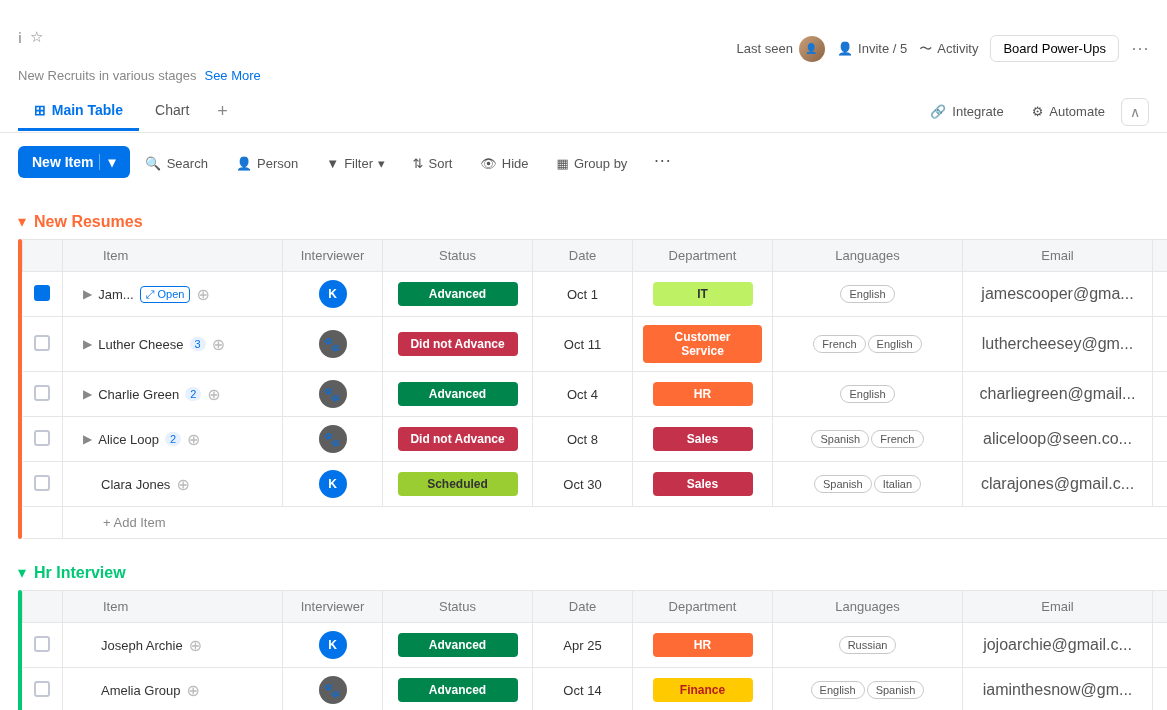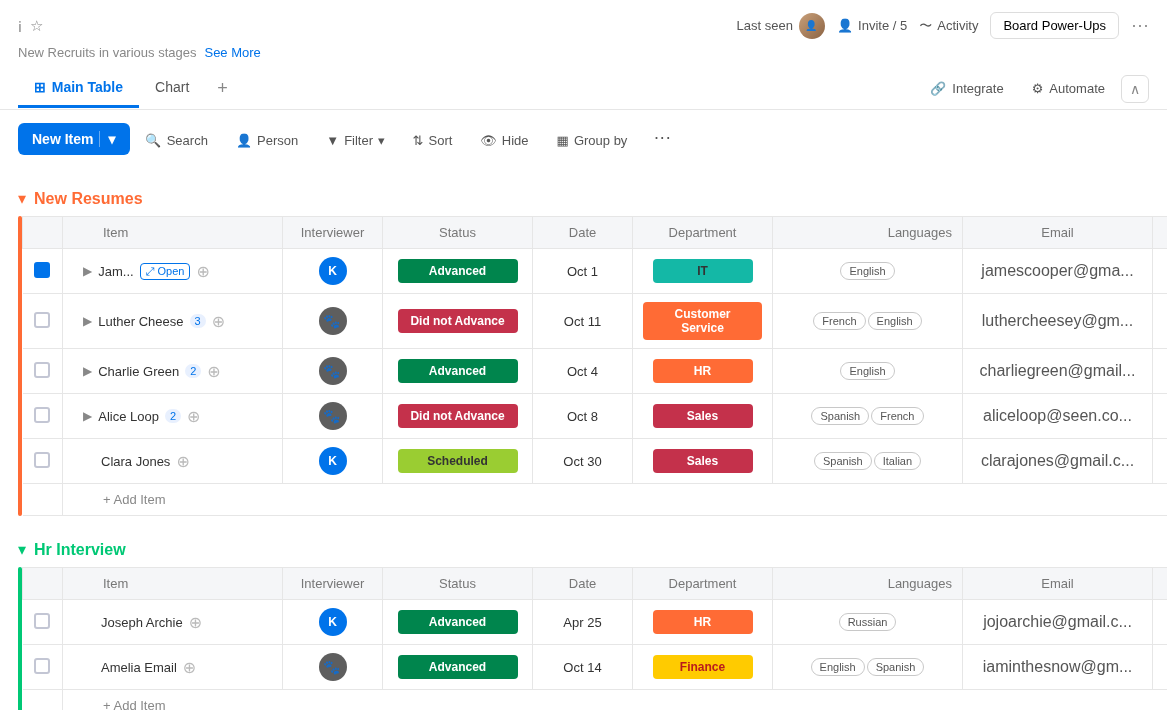--- a/index.html
+++ b/index.html
@@ -2,21 +2,21 @@
 <html><head>
   <meta charset="utf-8">
   <style>
     * { box-sizing: border-box; margin: 0; padding: 0; }
     body { font-family: -apple-system, BlinkMacSystemFont, 'Segoe UI', sans-serif; font-size: 14px; color: #333; background: #fff; overflow-x: hidden; }
 
     
     .top-header { display: flex; align-items: center; padding: 12px 18px 4px; gap: 12px; }
     .app-title { font-size: 26px; font-weight: 700; color: #1a1a1a; }
     .header-icons { display: flex; gap: 8px; align-items: center; color: #888; cursor: pointer; }
-    .header-right { margin-left: auto; display: flex; align-items: center; gap: 12px; }
+    .header-right { margin-left: auto; display: flex; align-items: center; gap: 12px; margin-top: 23px; }
     .last-seen { display: flex; align-items: center; gap: 6px; font-size: 13px; color: #555; }
     .avatar { width: 26px; height: 26px; border-radius: 50%; background: #c7a07a; display: flex; align-items: center; justify-content: center; font-size: 11px; color: #fff; overflow: hidden; }
     .invite-btn { display: flex; align-items: center; gap: 5px; font-size: 13px; color: #555; cursor: pointer; }
     .activity-btn { display: flex; align-items: center; gap: 5px; font-size: 13px; color: #555; cursor: pointer; }
     .board-powerups-btn { border: 1px solid #ddd; border-radius: 6px; padding: 5px 12px; font-size: 13px; cursor: pointer; background: #fff; }
     .more-btn { color: #888; cursor: pointer; font-size: 18px; }
 
     .subtitle { padding: 2px 18px 8px; font-size: 13px; color: #888; display: flex; gap: 8px; align-items: center; }
     .see-more { color: #0073ea; cursor: pointer; font-size: 13px; }
 
@@ -43,21 +43,21 @@
     .section-title { font-size: 16px; font-weight: 700; color: #e07020; }
 
     table { width: 100%; border-collapse: collapse; table-layout: fixed; }
     thead th { background: #f5f6f8; font-size: 13px; font-weight: 500; color: #777; padding: 8px 10px; text-align: center; border: 1px solid #e6e6e6; }
     thead th:first-child { width: 40px; }
     thead th:nth-child(2) { width: 220px; text-align: left; padding-left: 40px; }
     thead th:nth-child(3) { width: 100px; }
     thead th:nth-child(4) { width: 150px; }
     thead th:nth-child(5) { width: 100px; }
     thead th:nth-child(6) { width: 130px; }
-    thead th:nth-child(7) { width: 200px; text-align: right; }
+    thead th:nth-child(7) { width: 200px; }
     thead th:nth-child(8) { width: 200px; }
     thead th:nth-child(9) { width: 80px; }
 
     tbody tr { border-bottom: 1px solid #e6e6e6; }
     tbody td { padding: 8px 10px; text-align: center; border-right: 1px solid #e6e6e6; font-size: 13px; }
     tbody td:first-child { border-left: none; }
     tbody td:nth-child(2) { text-align: left; }
 
     .checkbox { width: 16px; height: 16px; border: 2px solid #c3c6d4; border-radius: 3px; display: inline-block; cursor: pointer; }
     .checkbox.checked { background: #0073ea; border-color: #0073ea; }
@@ -201,21 +201,21 @@
                   <div class="item-cell">
                     <span class="expand-btn">▶</span>
                     <span class="item-name">Jam...</span>
                     <span class="open-badge">⤢ Open</span>
                     <span class="add-subitem">⊕</span>
                   </div>
                 </td>
                 <td><div class="interviewer-avatar av-blue">K</div></td>
                 <td><span class="status-pill" style="background:#00854d;color:#fff">Advanced</span></td>
                 <td><span>Oct 1</span></td>
-                <td><span class="dept-pill" style="background:#14b8a6;color:#333">IT</span></td>
+                <td><span class="dept-pill" style="background:#bef264;color:#333">IT</span></td>
                 <td><span class="lang-tag">English</span></td>
                 <td><span class="email-cell">jamescooper@gma...</span></td>
                 <td></td>
               </tr>
               <tr>
                 <td><span class="checkbox"></span></td>
                 <td>
                   <div class="item-cell">
                     <span class="expand-btn">▶</span>
                     <span class="item-name">Luther Cheese</span>
@@ -337,21 +337,21 @@
                 <td><span class="dept-pill" style="background:#ff6b35;color:#fff">HR</span></td>
                 <td><span class="lang-tag">Russian</span></td>
                 <td><span class="email-cell">jojoarchie@gmail.c...</span></td>
                 <td></td>
               </tr>
               <tr>
                 <td><span class="checkbox"></span></td>
                 <td>
                   <div class="item-cell">
                     <span style="width:12px;display:inline-block;"></span>
-                    <span class="item-name">Amelia Email</span>
+                    <span class="item-name">Amelia Group</span>
                     <span class="add-subitem">⊕</span>
                   </div>
                 </td>
                 <td><div class="interviewer-avatar av-dark" style="background:#5e5e5e;">
                     <span style="font-size:14px;">🐾</span>
                   </div></td>
                 <td><span class="status-pill" style="background:#00854d;color:#fff">Advanced</span></td>
                 <td><span>Oct 14</span></td>
                 <td><span class="dept-pill" style="background:#ffcb00;color:#b91c1c">Finance</span></td>
                 <td><span class="lang-tag">English</span><span class="lang-tag">Spanish</span></td>

